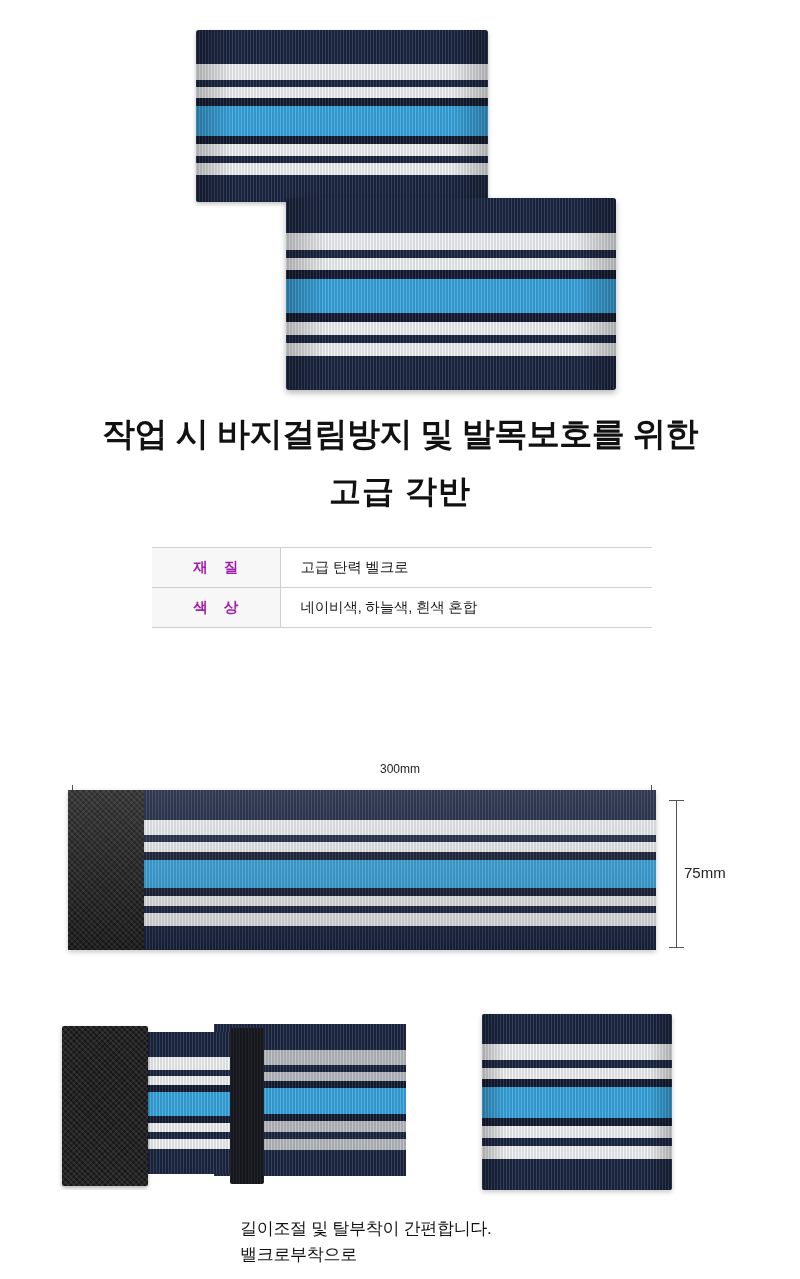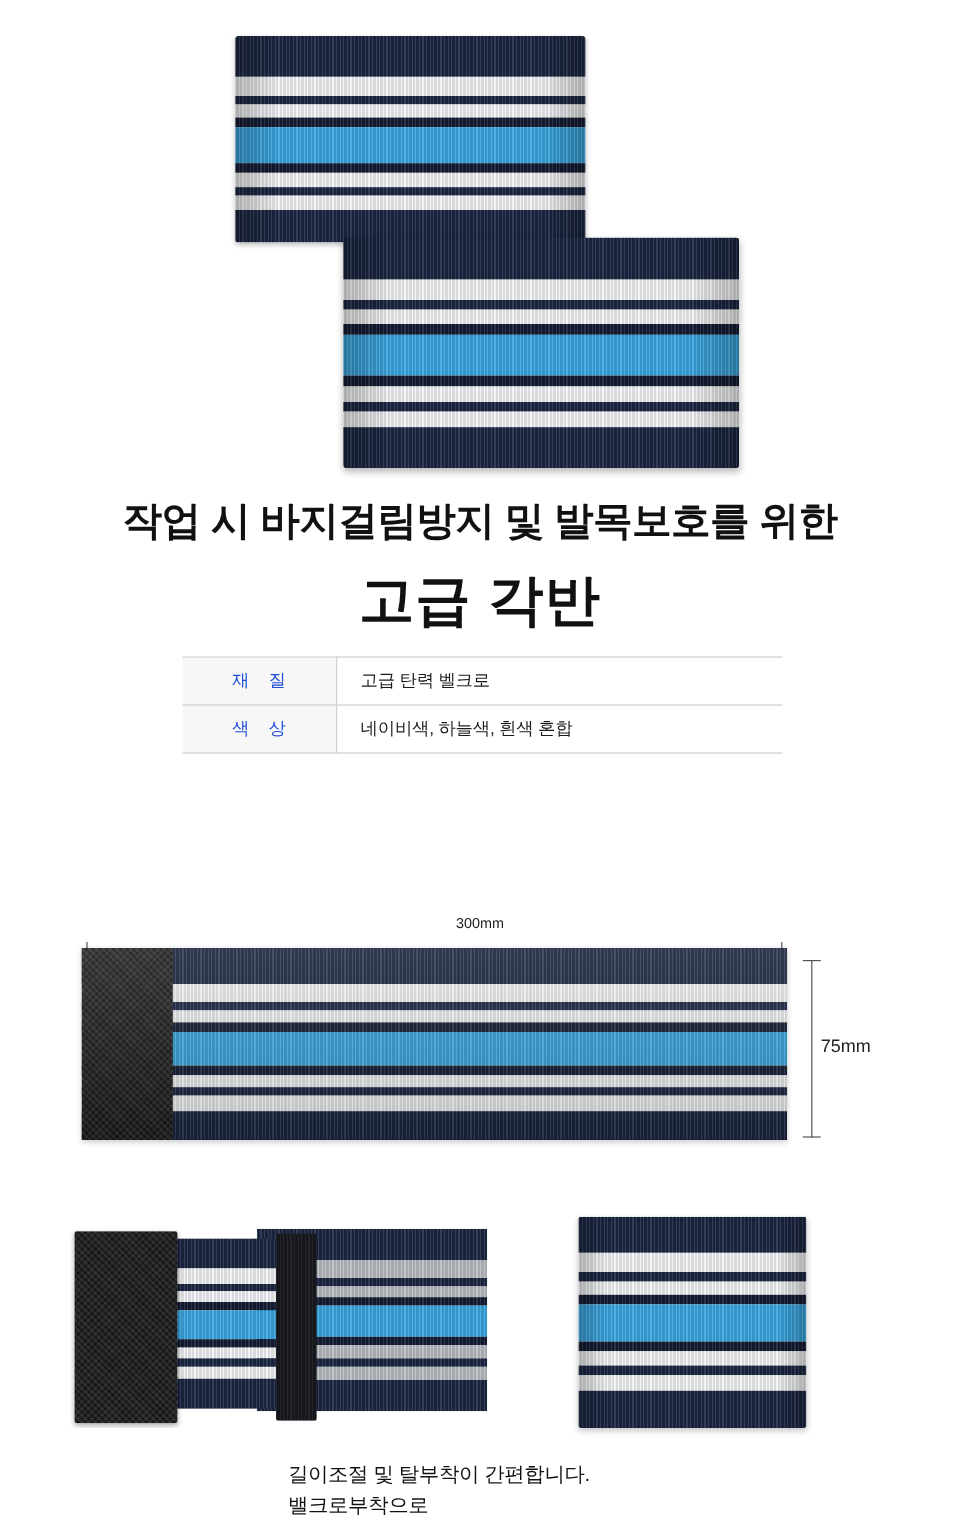--- a/index.html
+++ b/index.html
@@ -70,21 +70,21 @@
     font-size: 33px;
     font-weight: bold;
     color: #111111;
     letter-spacing: -0.5px;
   }
   .title-big {
     position: absolute;
     left: 0; top: 470px;
     width: 800px;
     text-align: center;
-    font-size: 46px;
+    font-size: 32px;
     font-weight: bold;
     color: #111111;
     letter-spacing: 1px;
   }
 
   
   .spec-table {
     position: absolute;
     left: 152px; top: 547px;
     width: 500px;
@@ -93,26 +93,26 @@
   }
   .spec-table td {
     border-bottom: 1px solid #cfcfcf;
     padding: 10px 0;
     color: #1a1a1a;
   }
   .spec-table tr:first-child td { border-top: 1px solid #cfcfcf; }
   .spec-table td.key {
     width: 128px;
     text-align: center;
-    font-weight: normal;
+    font-weight: bold;
     letter-spacing: 6px;
     text-indent: 6px;
     border-right: 1px solid #cfcfcf;
     background: #f7f7f7;
-    color: #1d4ed8;
+    color: #a21caf;
   }
   .spec-table td.val {
     padding-left: 20px;
     letter-spacing: -0.2px;
   }
 
   
   .dim-area { position: absolute; left: 0; top: 740px; width: 800px; height: 230px; }
 
   .dim-h {

